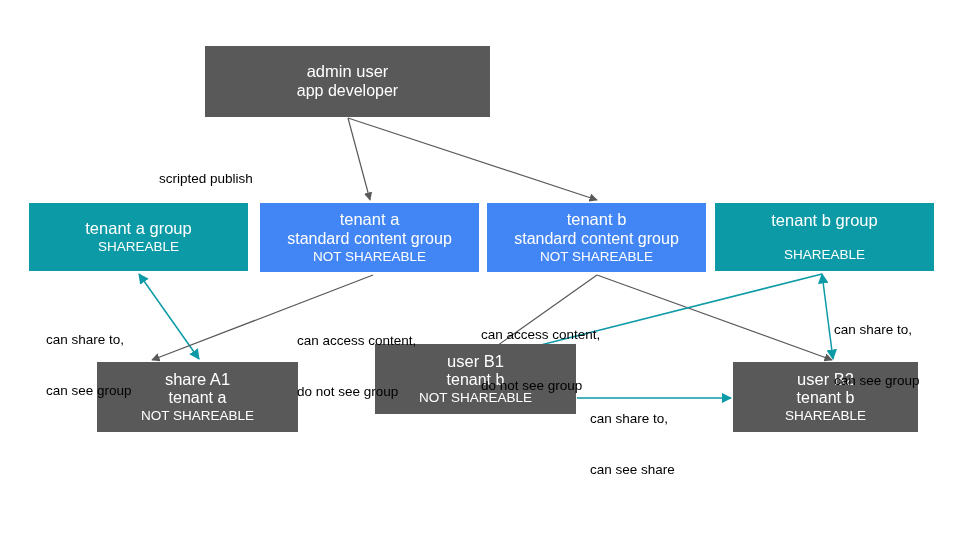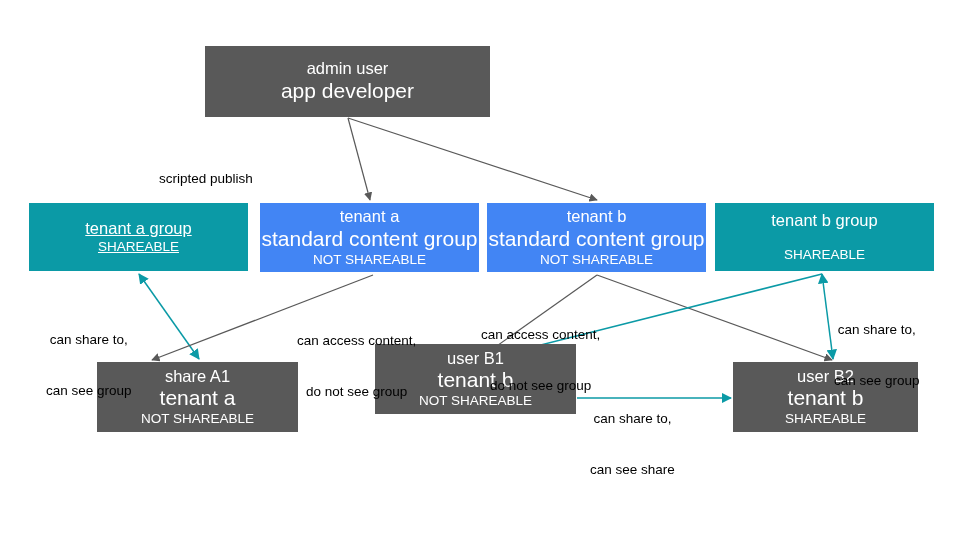--- a/index.html
+++ b/index.html
@@ -33,34 +33,34 @@
     display: flex;
     flex-direction: column;
     align-items: center;
     justify-content: center;
     text-align: center;
     color: #ffffff;
     box-sizing: border-box;
     line-height: 1.18;
   }
   .node .l1 { font-size: 16.5px; }
-  .node .l2 { font-size: 21px; }
+  .node .l2 { font-size: 16px; }
   .node .l3 { font-size: 13.5px; }
   .node.dark { background: #595959; }
   .node.teal { background: #0b9aa6; }
   .node.blue { background: #4285f4; }
 
   .edge-label {
     position: absolute;
     font-size: 13.5px;
     line-height: 1.28;
     color: #000000;
     white-space: pre;
   }
-  .edge-label .ln { display: block; text-align: center; }
+  .edge-label .ln { display: block; }
 </style>
 </head>
 <body>
 
 <div id="canvas">
 
   <svg class="edges" viewBox="0 0 960 540" width="960" height="540" xmlns="http://www.w3.org/2000/svg">
     <defs>
       <marker id="arrow-gray" viewBox="0 0 10 10" refX="9" refY="5" markerWidth="7" markerHeight="7" orient="auto-start-reverse">
         <path d="M 0 0 L 10 5 L 0 10 z" fill="#595959"></path>
@@ -87,21 +87,21 @@
     <line x1="822" y1="274" x2="833" y2="359" stroke="#0b9aa6" stroke-width="1.5" marker-start="url(#arrow-teal)" marker-end="url(#arrow-teal)"></line>
 
     <line x1="577" y1="398" x2="731" y2="398" stroke="#0b9aa6" stroke-width="1.5" marker-end="url(#arrow-teal)"></line>
   </svg>
 
   <div class="node dark" style="left:205px; top:46px; width:285px; height:71px;">
     <span class="l1">admin user</span>
     <span class="l2">app developer</span>
   </div>
 
-  <div class="node teal" style="left:29px; top:203px; width:219px; height:68px;text-decoration:underline;">
+  <div class="node teal" style="left:29px; top:203px; width:219px; height:68px;">
     <span class="l1">tenant a group</span>
     <span class="l3">SHAREABLE</span>
   </div>
 
   <div class="node blue" style="left:260px; top:203px; width:219px; height:69px;">
     <span class="l1">tenant a</span>
     <span class="l2">standard content group</span>
     <span class="l3">NOT SHAREABLE</span>
   </div>
 

